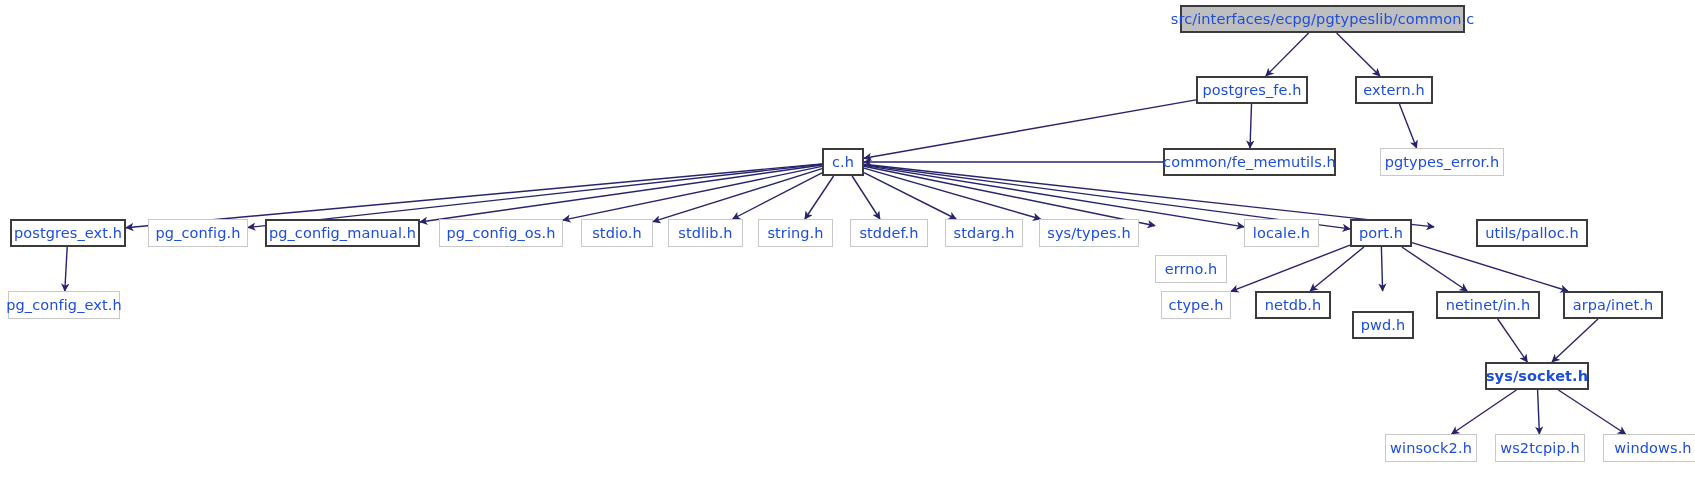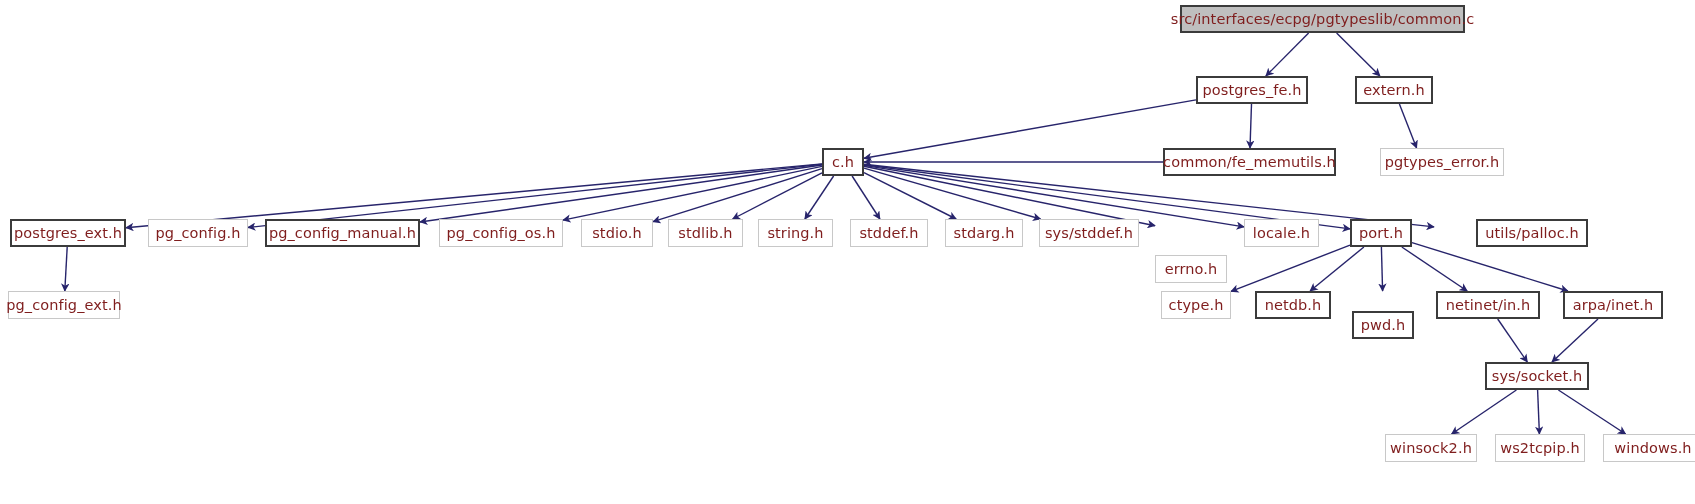--- a/index.html
+++ b/index.html
@@ -27,21 +27,21 @@
     position: absolute;
     box-sizing: border-box;
     display: flex;
     align-items: center;
     justify-content: center;
     height: 28px;
     background: #ffffff;
     border: 1px solid #c8c8c8;
     font-size: 14.5px;
     line-height: 1;
-    color: #7f1d1d;
+    color: #1d4ed8;
     white-space: nowrap;
     letter-spacing: 0.1px;
   }
   .node.strong {
     border: 2px solid #3b3b3b;
   }
   .node.root {
     border: 2px solid #3b3b3b;
     background: #bfbfbf;
   }
@@ -132,21 +132,21 @@
       <div class="node" style="left: 758px; top: 219px; width: 75px;">
         <span>string.h</span>
       </div>
       <div class="node" style="left: 850px; top: 219px; width: 78px;">
         <span>stddef.h</span>
       </div>
       <div class="node" style="left: 945px; top: 219px; width: 78px;">
         <span>stdarg.h</span>
       </div>
       <div class="node" style="left: 1039px; top: 219px; width: 100px;">
-        <span>sys/stddef.h</span>
+        <span>sys/types.h</span>
       </div>
       <div class="node" style="left: 1155px; top: 219px; width: 72px; margin-top: 36px;">
         <span>errno.h</span>
       </div>
       <div class="node" style="left: 1244px; top: 219px; width: 75px;">
         <span>locale.h</span>
       </div>
       <div class="node strong" style="left: 1350px; top: 219px; width: 62px;">
         <span>port.h</span>
       </div>
@@ -161,21 +161,21 @@
       </div>
       <div class="node strong" style="left: 1352px; top: 291px; width: 62px; margin-top: 20px;">
         <span>pwd.h</span>
       </div>
       <div class="node strong" style="left: 1436px; top: 291px; width: 104px;">
         <span>netinet/in.h</span>
       </div>
       <div class="node strong" style="left: 1563px; top: 291px; width: 100px;">
         <span>arpa/inet.h</span>
       </div>
-      <div class="node strong" style="left: 1485px; top: 362px; width: 104px;">
+      <div class="node strong" style="left: 1485px; top: 362px; width: 104px; font-weight: bold;">
         <span>sys/socket.h</span>
       </div>
       <div class="node" style="left: 1385px; top: 434px; width: 92px;">
         <span>winsock2.h</span>
       </div>
       <div class="node" style="left: 1495px; top: 434px; width: 90px;">
         <span>ws2tcpip.h</span>
       </div>
       <div class="node" style="left: 1603px; top: 434px; width: 100px;">
         <span>windows.h</span>

